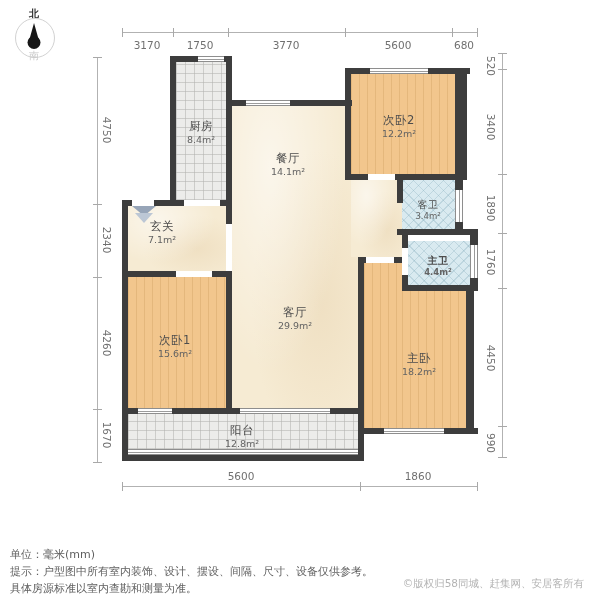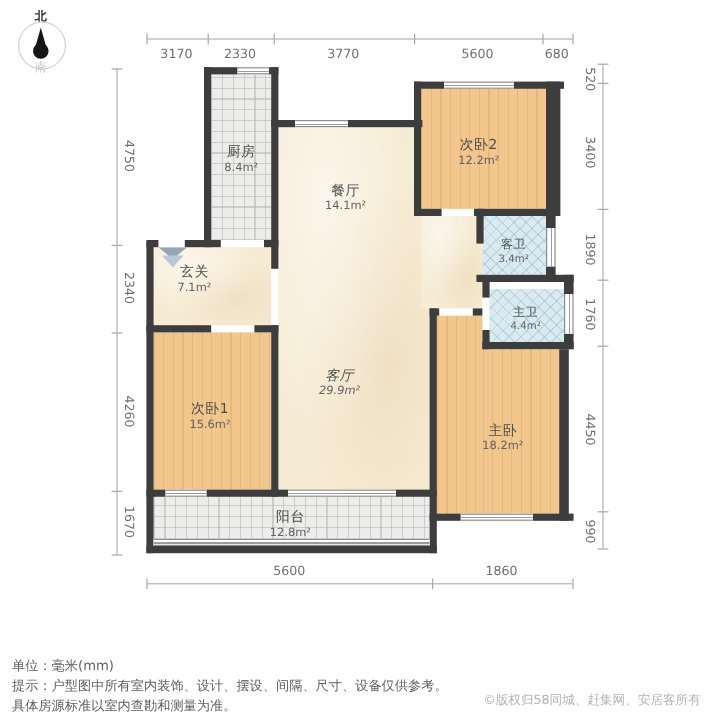--- a/index.html
+++ b/index.html
@@ -142,50 +142,50 @@
     <span class="ar">12.2m²</span>
   </div>
 <div class="rlabel" style="left:162px;top:233px;">
   <span class="nm">玄关</span>
     <span class="ar">7.1m²</span>
   </div>
 <div class="rlabel" style="left:428px;top:210px;">
   <span class="nm" style="font-size:10px;">客卫</span>
     <span class="ar" style="font-size:8.5px;">3.4m²</span>
   </div>
-<div class="rlabel" style="left:438px;top:266px;">
+<div class="rlabel" style="left:438px;top:266px;font-weight:bold;">
   <span class="nm" style="font-size:10px;">主卫</span>
     <span class="ar" style="font-size:8.5px;">4.4m²</span>
   </div>
 <div class="rlabel" style="left:175px;top:347px;">
   <span class="nm">次卧1</span>
     <span class="ar">15.6m²</span>
   </div>
-<div class="rlabel" style="left:283px;top:319px;font-style:italic;">
+<div class="rlabel" style="left:295px;top:319px;">
   <span class="nm">客厅</span>
     <span class="ar">29.9m²</span>
   </div>
 <div class="rlabel" style="left:419px;top:365px;">
   <span class="nm">主卧</span>
     <span class="ar">18.2m²</span>
   </div>
 <div class="rlabel" style="left:242px;top:437px;">
   <span class="nm">阳台</span>
     <span class="ar">12.8m²</span>
   </div>
 
 <div class="dline" style="left:122px;top:32px;width:355px;height:1px;"></div>
 <div class="tick" style="left:122px;top:28px;width:1px;height:9px;"></div>
 <div class="tick" style="left:173px;top:28px;width:1px;height:9px;"></div>
 <div class="tick" style="left:228px;top:28px;width:1px;height:9px;"></div>
 <div class="tick" style="left:345px;top:28px;width:1px;height:9px;"></div>
 <div class="tick" style="left:452px;top:28px;width:1px;height:9px;"></div>
 <div class="tick" style="left:477px;top:28px;width:1px;height:9px;"></div>
 <span class="dlab" style="left:147px;top:45px;">3170</span>
-<span class="dlab" style="left:200px;top:45px;">2330</span>
+<span class="dlab" style="left:200px;top:45px;">1750</span>
 <span class="dlab" style="left:286px;top:45px;">3770</span>
 <span class="dlab" style="left:398px;top:45px;">5600</span>
 <span class="dlab" style="left:464px;top:45px;">680</span>
 
 <div class="dline" style="left:122px;top:486px;width:355px;height:1px;"></div>
 <div class="tick" style="left:122px;top:482px;width:1px;height:9px;"></div>
 <div class="tick" style="left:360px;top:482px;width:1px;height:9px;"></div>
 <div class="tick" style="left:477px;top:482px;width:1px;height:9px;"></div>
 <span class="dlab" style="left:241px;top:476px;">5600</span>
 <span class="dlab" style="left:418px;top:476px;">1860</span>

